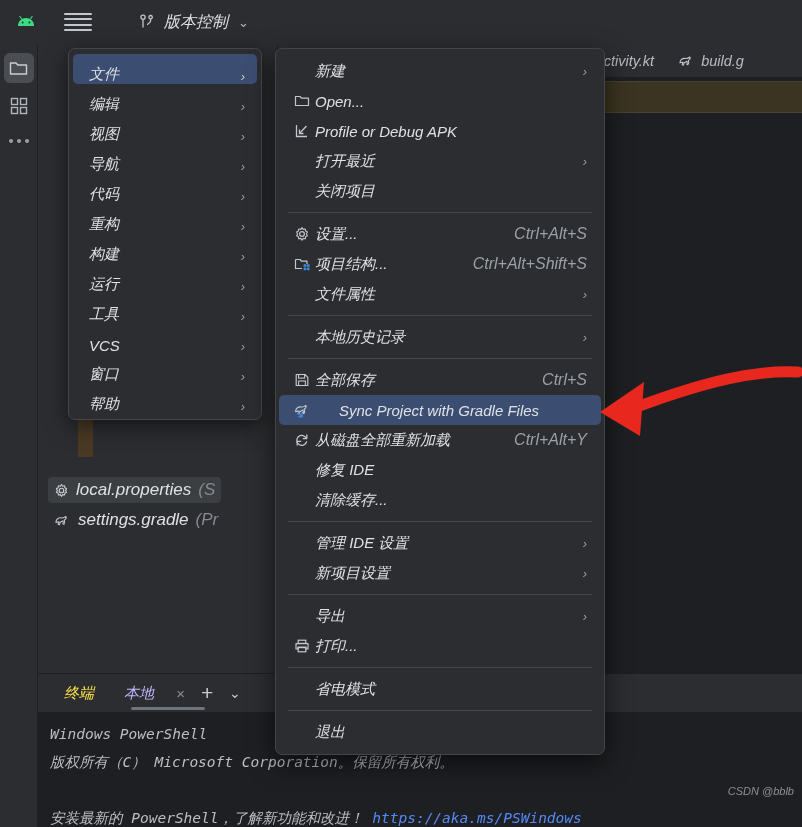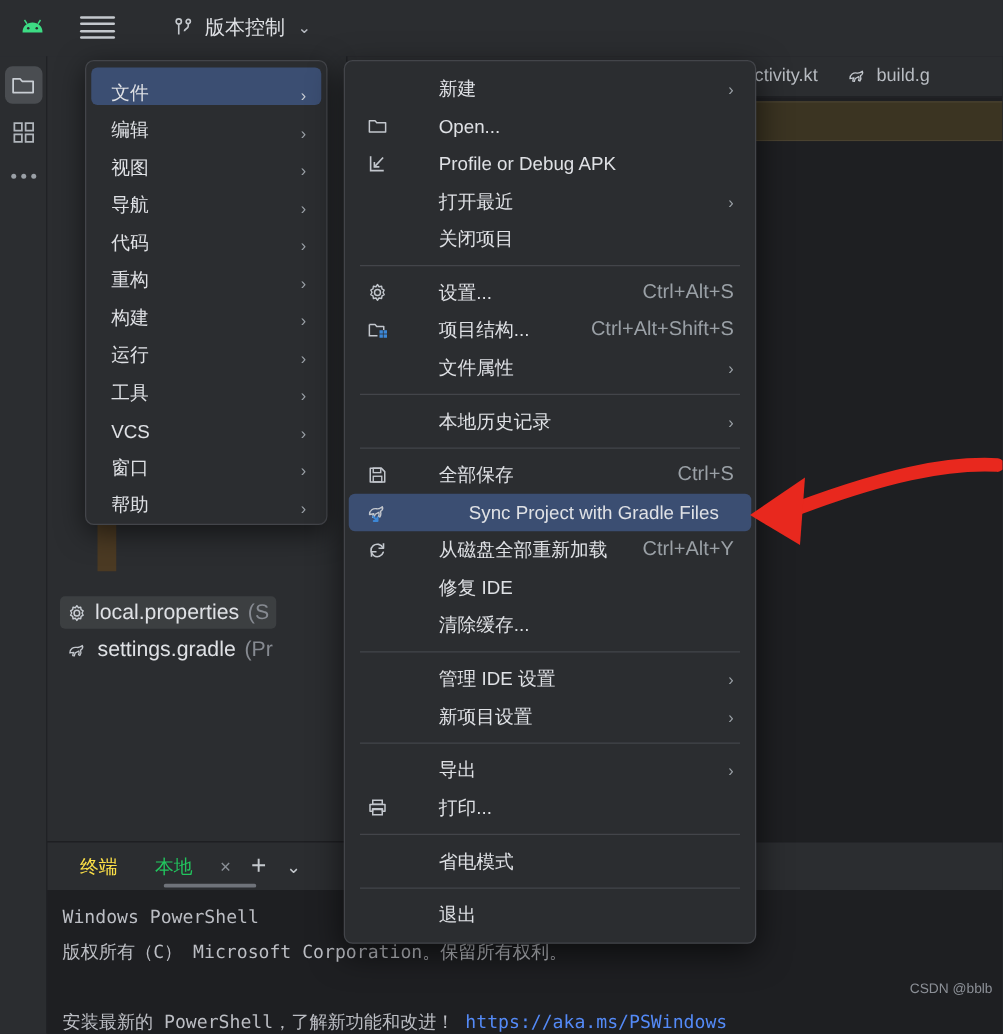--- a/index.html
+++ b/index.html
@@ -2,21 +2,21 @@
 <html><head>
 <meta charset="utf-8">
 <style>
   * { box-sizing: border-box; margin: 0; padding: 0; }
   html, body {
     width: 802px; height: 827px;
     background: #2b2d30;
     font-family: "Liberation Sans", "DejaVu Sans", sans-serif;
     overflow: hidden;
   }
-  #root { position: relative; width: 802px; height: 827px; background: #2b2d30; }
+  #root { position: relative; width: 802px; height: 827px; background: #2b2d30; font-style: italic; }
 
   
   .titlebar {
     position: absolute; left: 0; top: 0; width: 802px; height: 45px;
     background: #2b2d30; display: flex; align-items: center;
   }
   .android-logo { position:absolute; left: 14px; top: 12px; width: 24px; height: 20px; }
   .hamburger { position: absolute; left: 64px; top: 11px; width: 28px; height: 22px;
     display:flex; flex-direction:column; justify-content:space-between; padding: 2px 0; cursor:pointer; }
   .hamburger i { display:block; height: 2px; background: #c4c8cd; border-radius:1px; }
@@ -82,32 +82,32 @@
   
   .filemenu {
     position:absolute; left:275px; top:48px; width:330px;
     background:#2b2d30; border:1px solid #43454a; border-radius:7px;
     padding:7px 0 7px; box-shadow: 0 8px 26px rgba(0,0,0,.6); z-index:45;
   }
   .fm-item { height:30px; display:flex; align-items:center; padding: 0 14px 0 10px;
     font-size:15px; color:#dfe1e5; cursor:pointer; margin:0 3px; border-radius:5px; gap:0;}
   .fm-item.sel { background:#3b4e72;gap:24px; }
   .fm-ico { width:26px; min-width:26px; display:flex; align-items:center; justify-content:center; }
-  .fm-label { flex:1; white-space:nowrap;margin-left:36px; }
+  .fm-label { flex:1; white-space:nowrap; }
   .fm-short { color:#9aa0a6; font-size:16px; margin-left:14px; white-space:nowrap;text-align:center;}
   .fm-arrow { color:#9aa0a6; font-size:13px; margin-left:10px; }
   .fm-sep { height:1px; background:#43454a; margin: 6px 12px; }
 
   
   .terminal { position:absolute; left:38px; top:673px; right:0; bottom:0; background:#1e1f22;
     border-top:1px solid #1e1f22; }
   .term-tabs { position:absolute; left:0; top:0; right:0; height:38px; background:#2b2d30;
     display:flex; align-items:center; padding-left:12px; gap:2px;}
   .tt { font-size:15px; color:#fde047; padding: 0 14px; height:38px; display:flex; align-items:center; cursor:pointer;}
-  .tt.active { color:#22c55e; }
+  .tt.active { color:#c4b5fd; }
   .tt-underline { position:absolute; left:93px; top:33px; width:74px; height:3px; background:#6f737a; border-radius:2px;}
   .tt-close { color:#8a8f96; font-size:15px; padding: 0 6px; cursor:pointer;}
   .tt-plus { color:#c4c8cd; font-size:21px; padding: 0 8px; cursor:pointer;}
   .tt-chev { color:#c4c8cd; font-size:14px; padding: 0 6px; cursor:pointer;}
   .term-body { position:absolute; left:0; top:38px; right:0; bottom:0; background:#1e1f22;
     padding: 8px 0 4px 12px; font-family:"DejaVu Sans Mono","Liberation Mono",monospace;
     font-size:14.5px; line-height:28px; color:#bcbec4; white-space:nowrap; overflow:hidden;}
   .term-link { color:#548af7; }
   .watermark { position:absolute; right:8px; bottom:30px; color:#8b8f96; font-size:11px;
     font-family:"Liberation Sans",sans-serif;margin-left:7px; }

